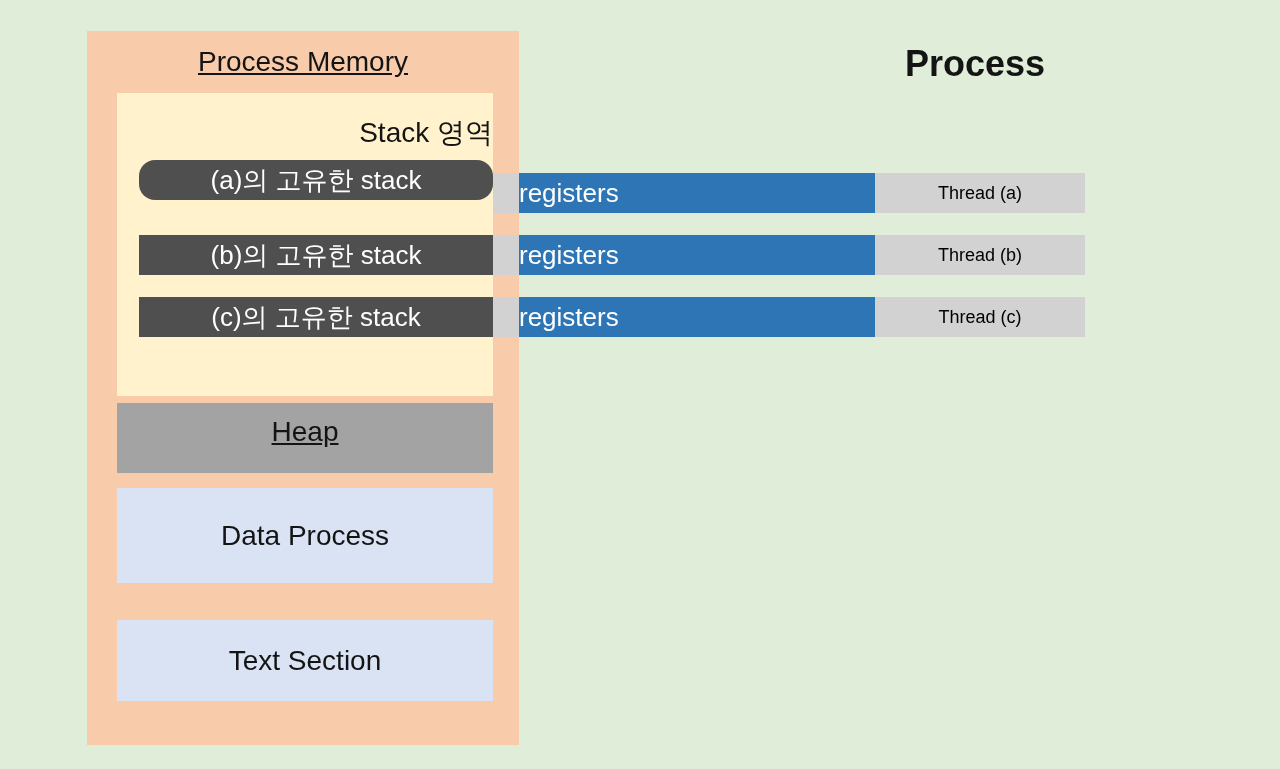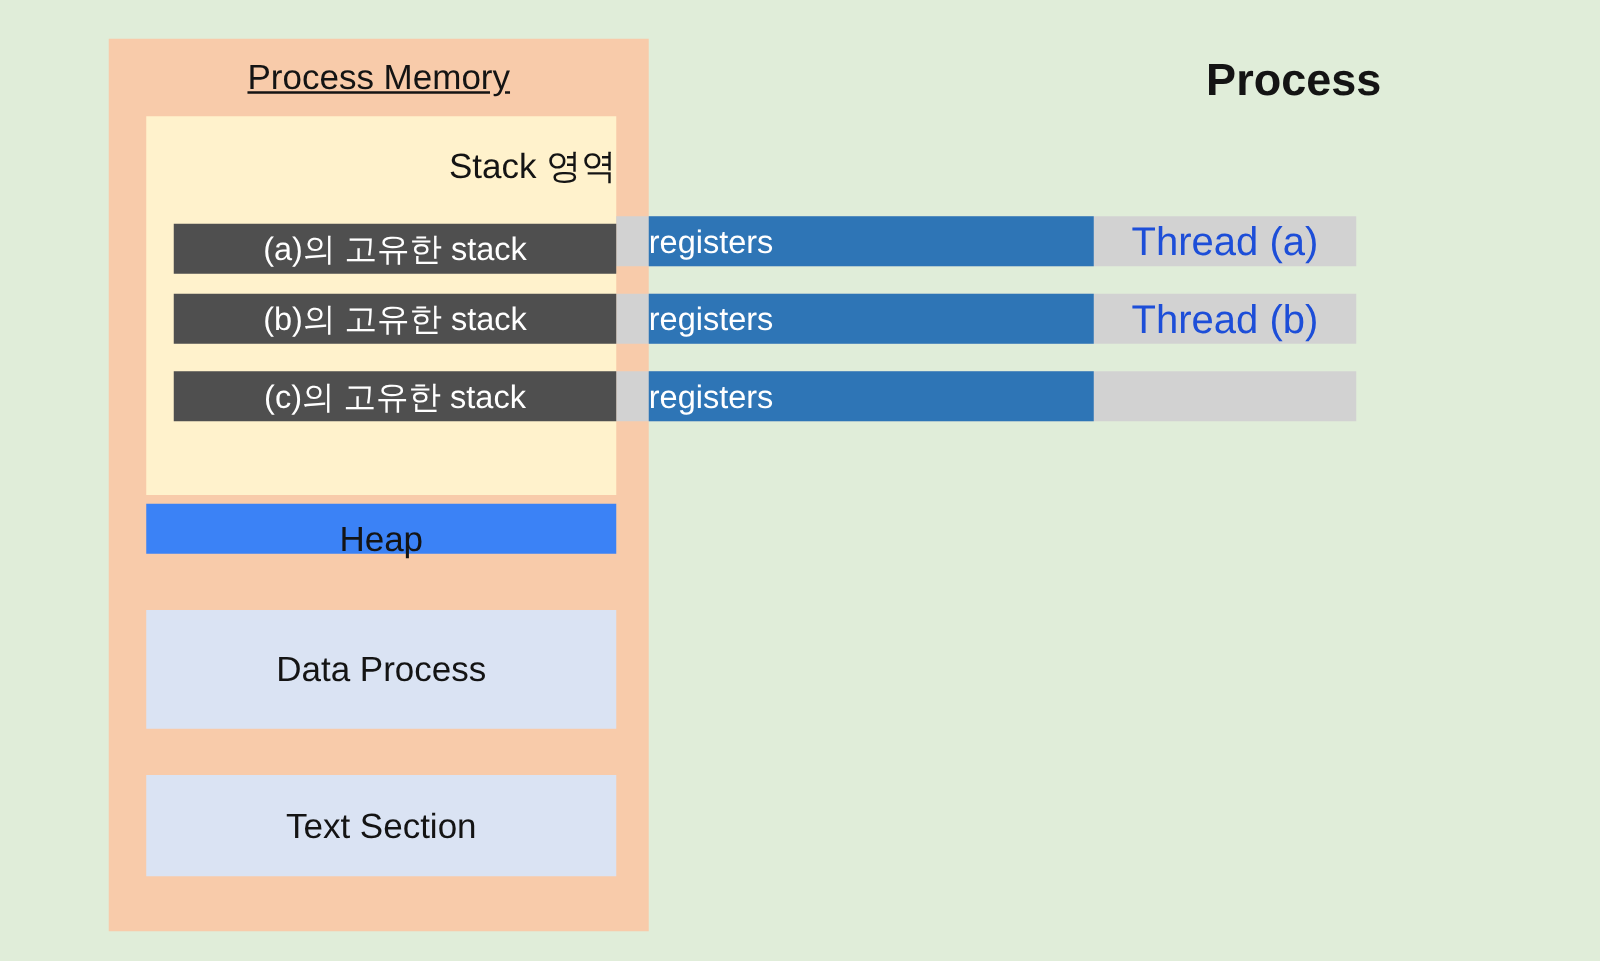--- a/index.html
+++ b/index.html
@@ -45,31 +45,32 @@
   }
   .stack-item {
     left: 139px;
     width: 354px; height: 40px;
     background: #4f4f4f;
     color: #ffffff;
     font-size: 26px; line-height: 40px;
     text-align: center;
     white-space: nowrap;
   }
-  .stack-a { top: 179px; }
+  .stack-a { top: 160px; border-radius: 16px; }
   .stack-b { top: 235px; }
   .stack-c { top: 297px; }
 
   
   .heap-box {
     left: 117px; top: 403px;
-    width: 376px; height: 40px;
-    background: #3b82f6;
+    width: 376px; height: 70px;
+    background: #a3a3a3;
     font-size: 28px; line-height: 58px;
     text-align: center;
+    text-decoration: underline;
   }
 
   
   .data-box {
     left: 117px; top: 488px;
     width: 376px; height: 95px;
     background: #dae3f3;
     font-size: 28px; line-height: 95px;
     text-align: center;
   }
@@ -97,33 +98,33 @@
     width: 356px; height: 40px;
     background: #2e75b6;
     color: #ffffff;
     font-size: 26px; line-height: 40px;
     text-align: left;
   }
   .thread-label {
     position: absolute;
     left: 382px; top: 0;
     width: 210px; height: 40px;
-    color: #1d4ed8;
-    font-size: 32px; line-height: 40px;
+    color: #000000;
+    font-size: 18px; line-height: 40px;
     text-align: center;
     white-space: nowrap;
   }
 
   
   .process-title {
     left: 905px; top: 42px;
     width: 200px; height: 44px;
     font-size: 36px; line-height: 44px;
     font-weight: bold;
-    text-align: right;
+    text-align: left;
     white-space: nowrap;
   }
 </style>
 </head>
 <body>
 
 <div class="abs pm-box"></div>
 <div class="abs pm-title">Process Memory</div>
 
 <div class="abs stack-box"></div>
@@ -132,20 +133,21 @@
 <div class="abs thread-bar thread-row-a">
   <div class="registers-box">registers</div>
   <div class="thread-label">Thread (a)</div>
 </div>
 <div class="abs thread-bar thread-row-b">
   <div class="registers-box">registers</div>
   <div class="thread-label">Thread (b)</div>
 </div>
 <div class="abs thread-bar thread-row-c">
   <div class="registers-box">registers</div>
+  <div class="thread-label">Thread (c)</div>
 </div>
 
 <div class="abs stack-item stack-a">(a)의 고유한 stack</div>
 <div class="abs stack-item stack-b">(b)의 고유한 stack</div>
 <div class="abs stack-item stack-c">(c)의 고유한 stack</div>
 
 <div class="abs heap-box">Heap</div>
 <div class="abs data-box">Data Process</div>
 <div class="abs text-box">Text Section</div>
 

